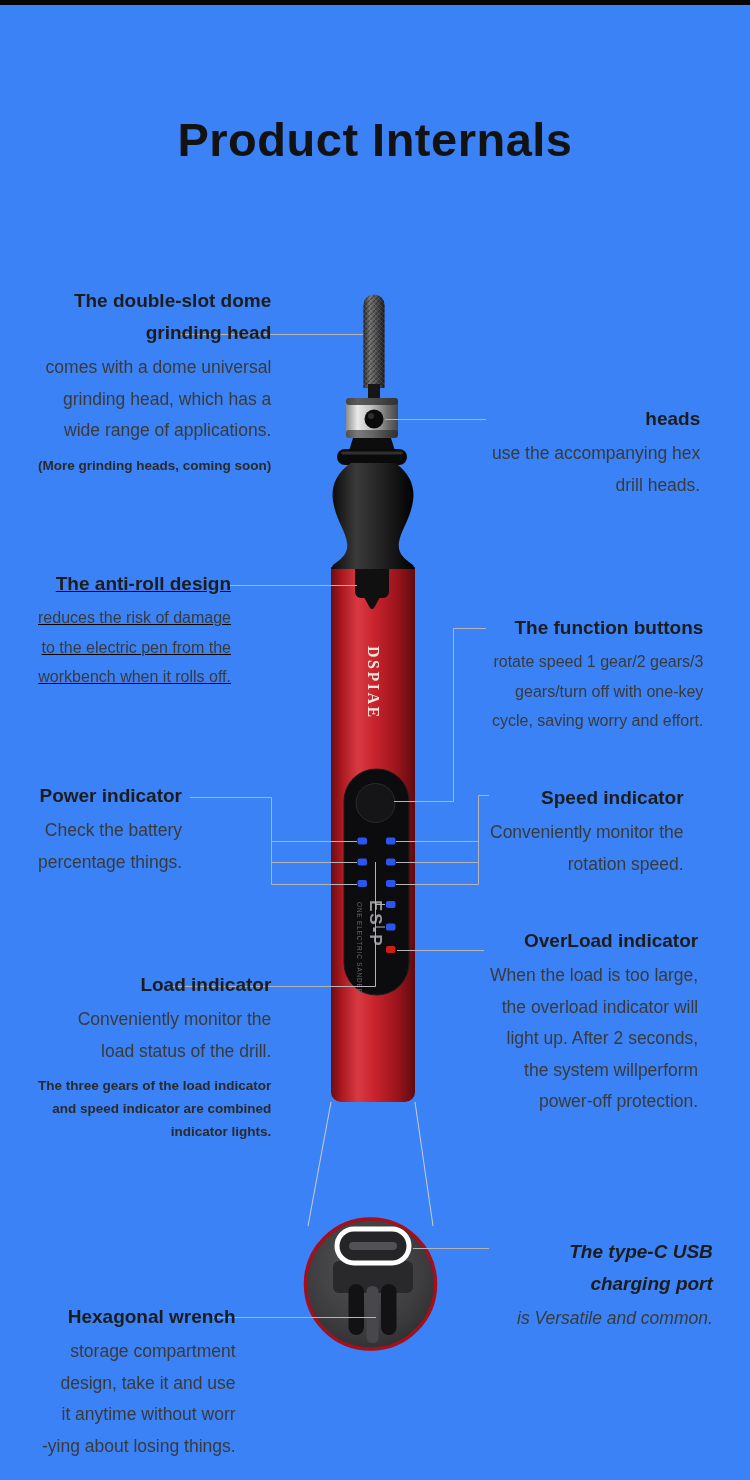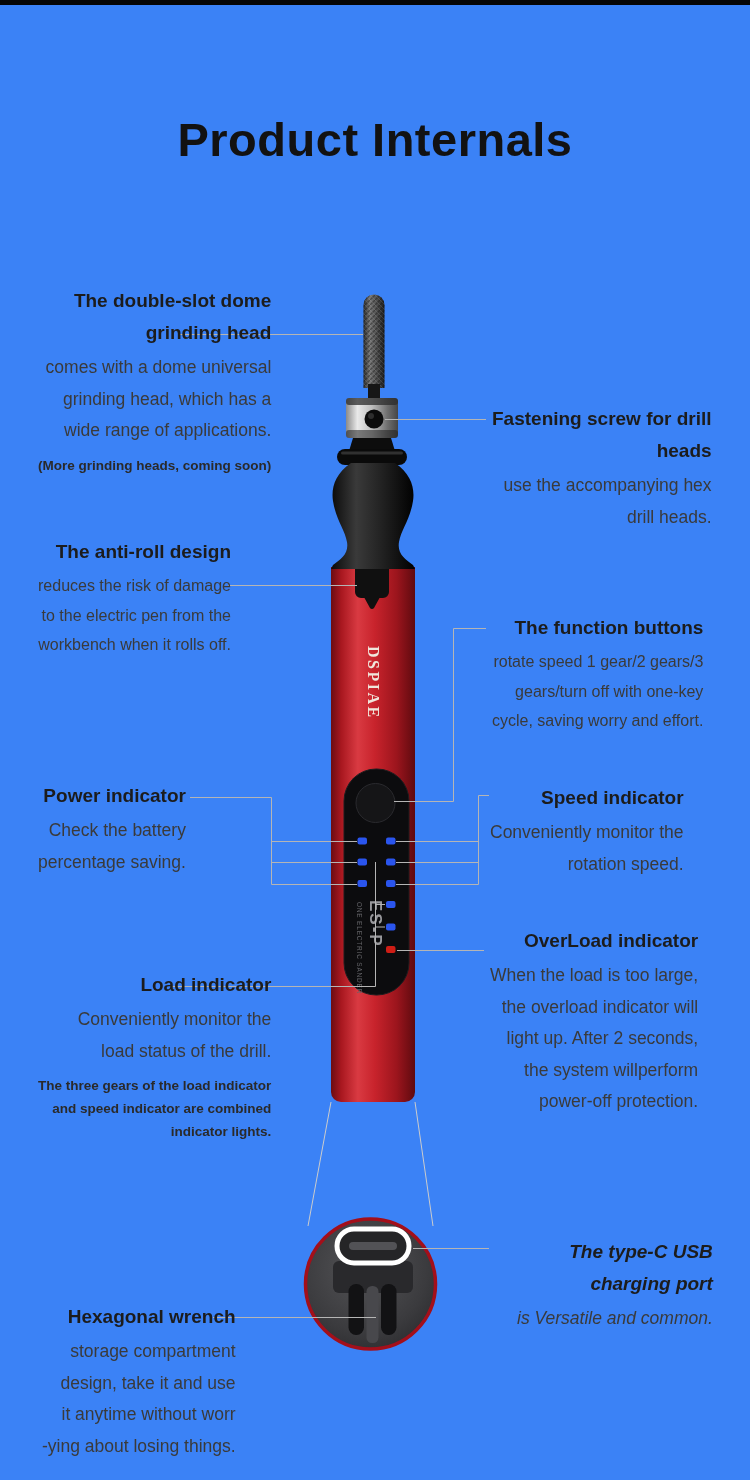--- a/index.html
+++ b/index.html
@@ -157,38 +157,38 @@
     <div class="c-body">
       <div>comes with a dome universal</div>
       <div>grinding head, which has a</div>
       <div>wide range of applications.</div>
     </div>
     <div class="c-note">
       <div>(More grinding heads, coming soon)</div>
     </div>
   </div>
 
-  <div class="callout sm" style="left:38px; top:536px;">
+  <div class="callout sm" style="left:38px; top:568px;text-decoration:underline;">
     <div class="c-title">
       <div>The anti-roll design</div>
     </div>
     <div class="c-body">
       <div>reduces the risk of damage</div>
       <div>to the electric pen from the</div>
       <div>workbench when it rolls off.</div>
     </div>
   </div>
 
   <div class="callout" style="left:38px; top:780px;">
     <div class="c-title">
       <div>Power indicator</div>
     </div>
     <div class="c-body">
       <div>Check the battery</div>
-      <div>percentage saving.</div>
+      <div>percentage things.</div>
     </div>
   </div>
 
   <div class="callout" style="left:38px; top:969px;">
     <div class="c-title">
       <div>Load indicator</div>
     </div>
     <div class="c-body">
       <div>Conveniently monitor the</div>
       <div>load status of the drill.</div>
@@ -207,21 +207,20 @@
     <div class="c-body">
       <div>storage compartment</div>
       <div>design, take it and use</div>
       <div>it anytime without worr</div>
       <div>-ying about losing things.</div>
     </div>
   </div>
 
   <div class="callout" style="left:492px; top:403px;">
     <div class="c-title">
-      <div>Fastening screw for drill</div>
       <div>heads</div>
     </div>
     <div class="c-body">
       <div>use the accompanying hex</div>
       <div>drill heads.</div>
     </div>
   </div>
 
   <div class="callout sm" style="left:492px; top:612px;">
     <div class="c-title">

